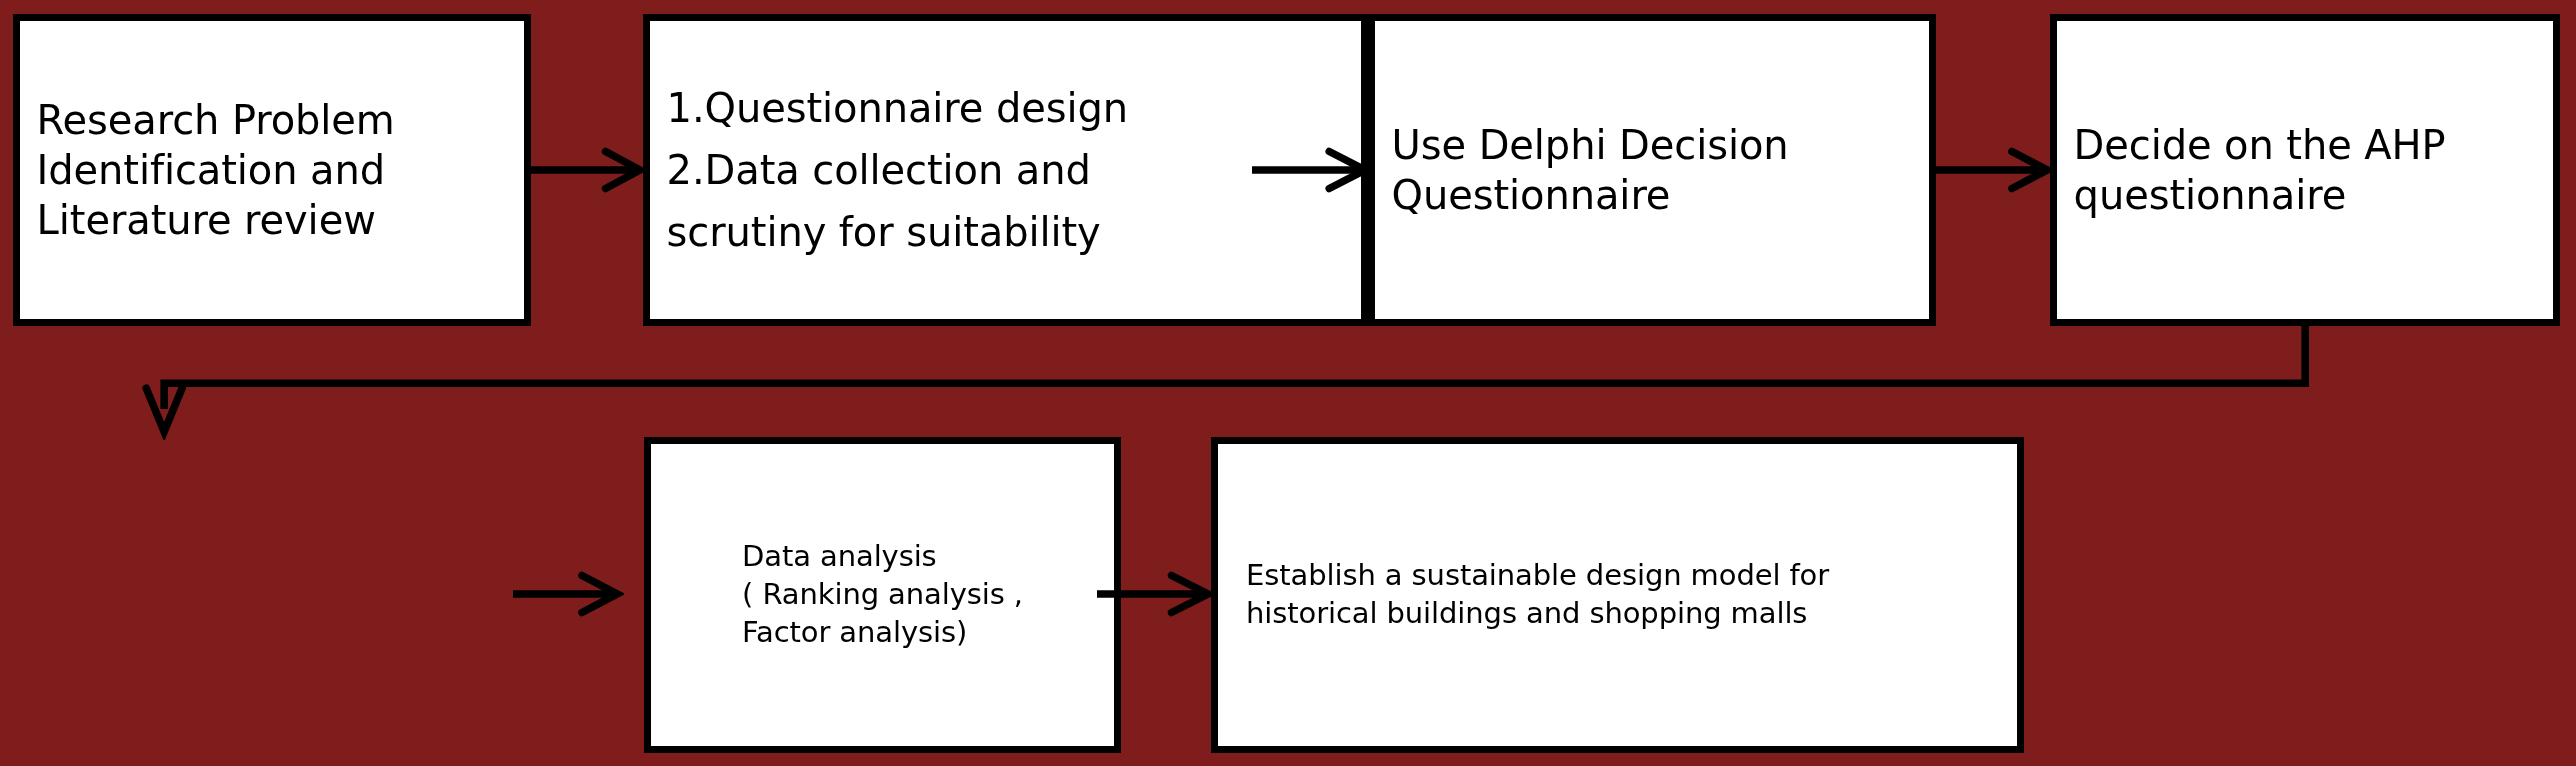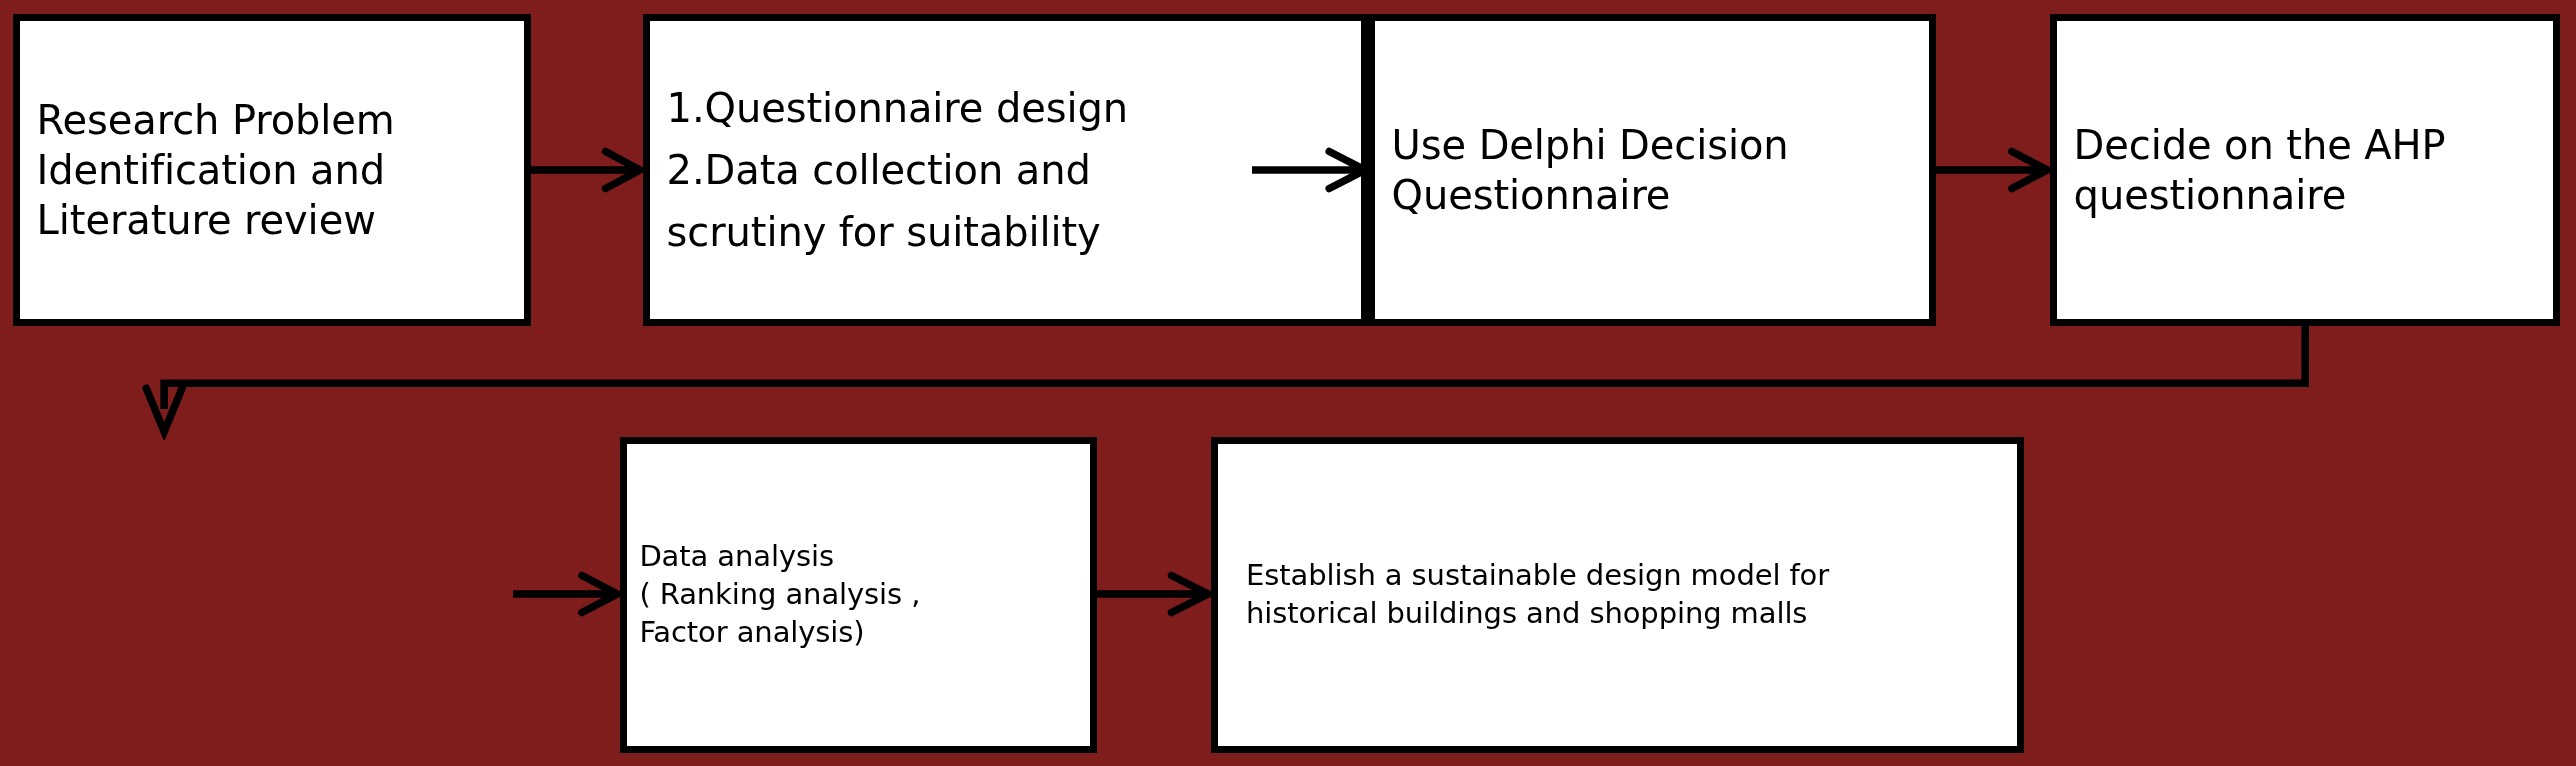--- a/index.html
+++ b/index.html
@@ -58,21 +58,21 @@
     letter-spacing: -0.1px;
   }
 
   
   #node-research          { left: 13px;   width: 518px; }
   #node-questionnaire     { left: 643px;  width: 725px; }
   #node-delphi            { left: 1368px; width: 568px; }
   #node-ahp-decision      { left: 2050px; width: 510px; }
 
   #node-ahp-weights       { left: 9px;   width: 504px; }
-  #node-data-analysis     { left: 620px;  width: 477px; }
+  #node-data-analysis     { left: 644px;  width: 477px; align-items: center; }
   #node-model             { left: 1211px; width: 813px; }
 
   
   #node-questionnaire .txt { line-height: 1.55; }
   
   #node-model .txt { padding: 0 28px; }
 
   
   .arrow-h {
     position: absolute;

